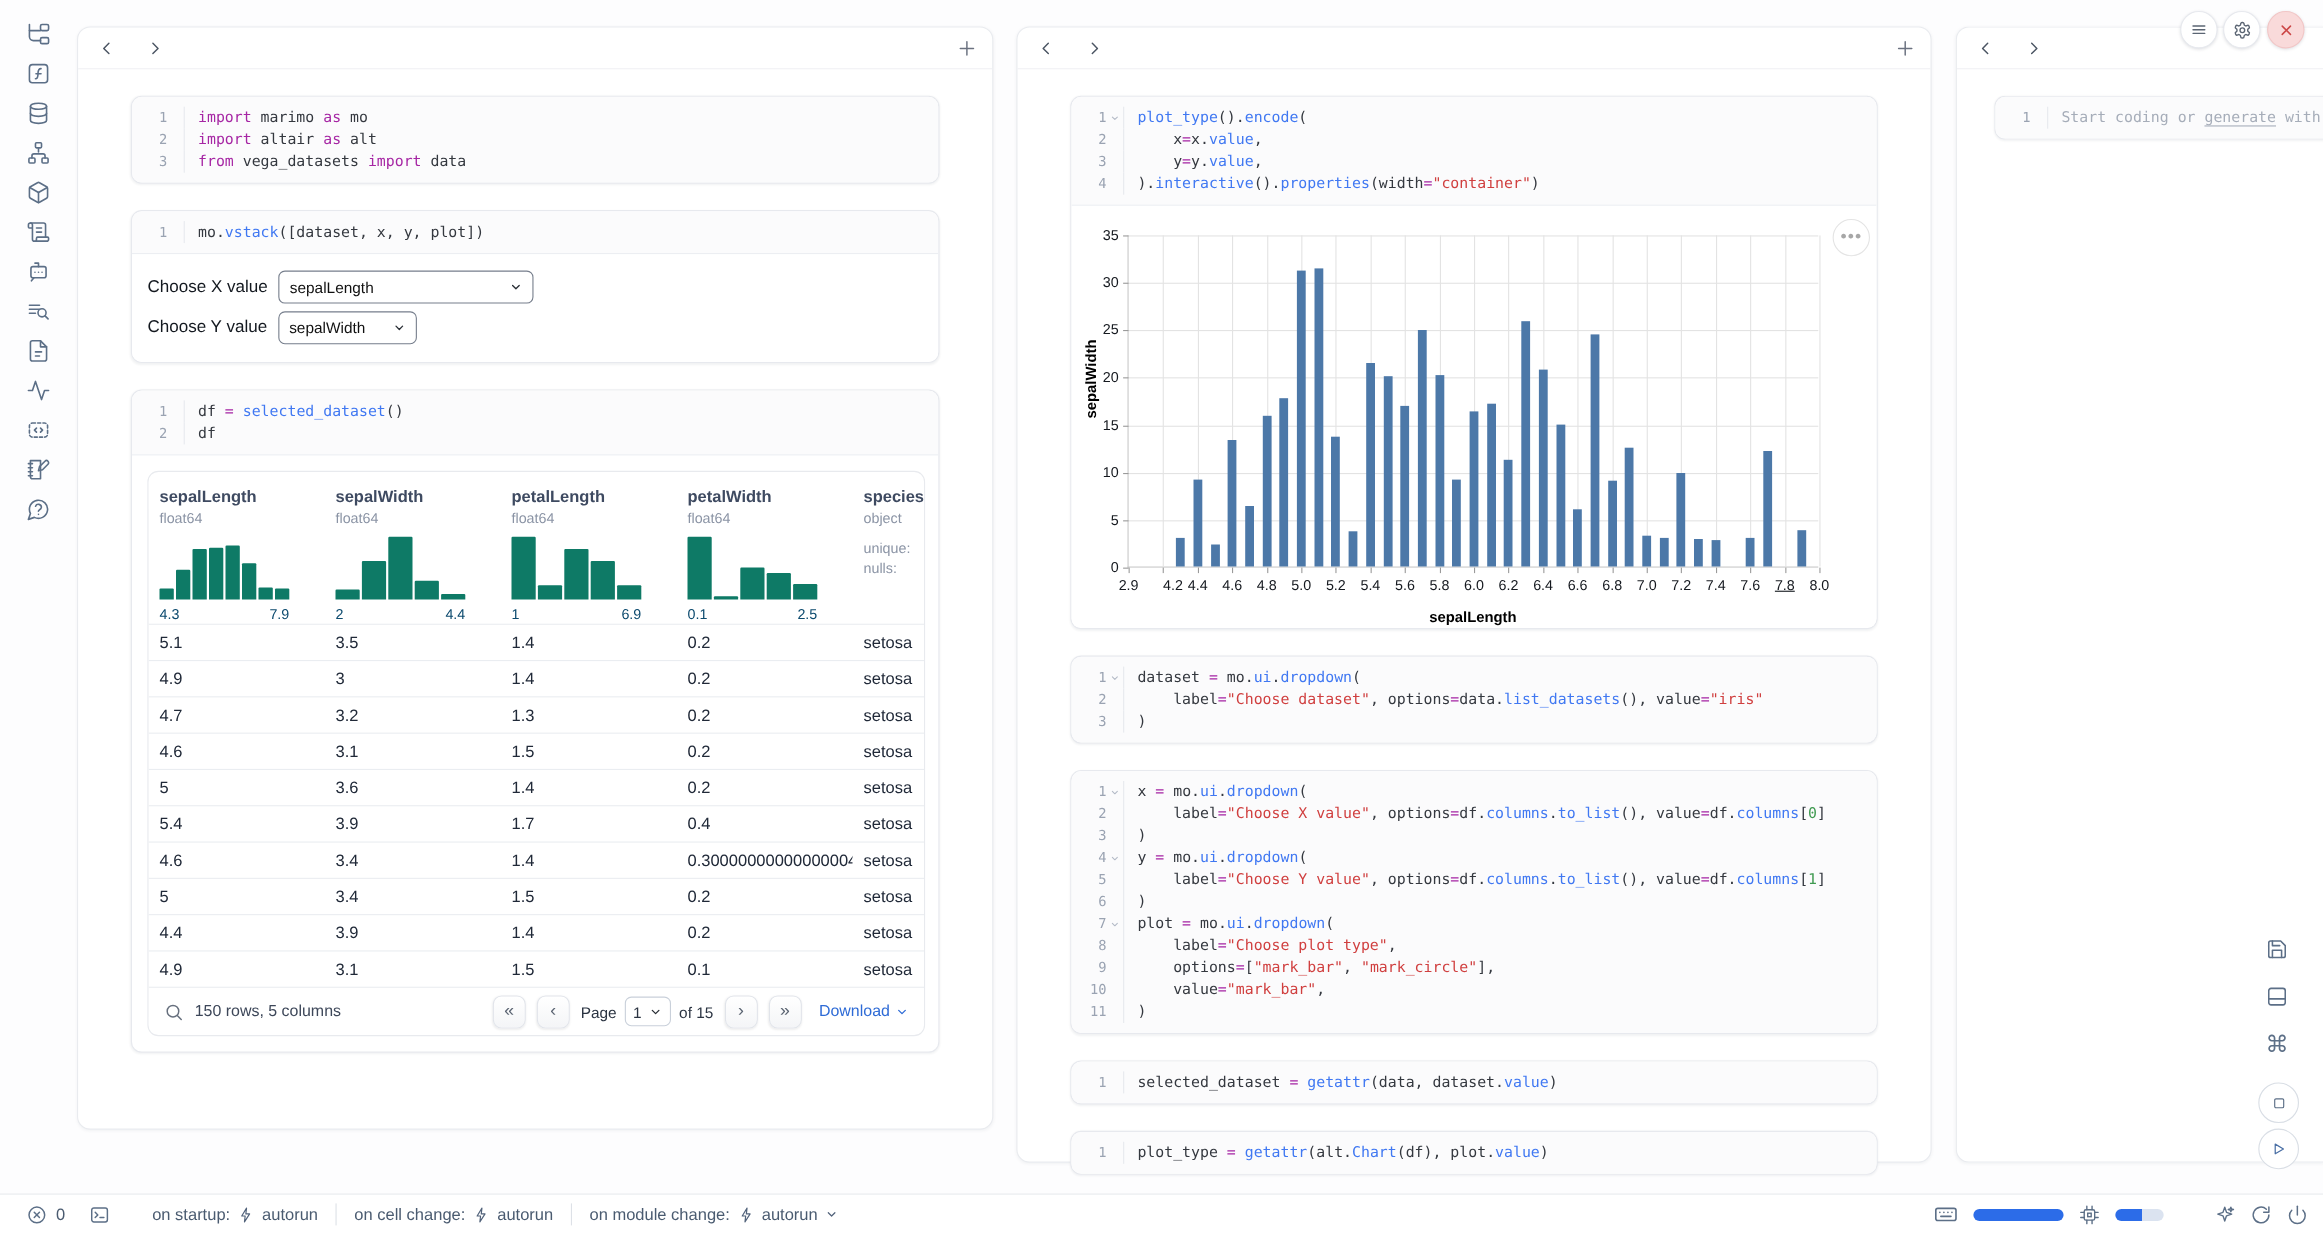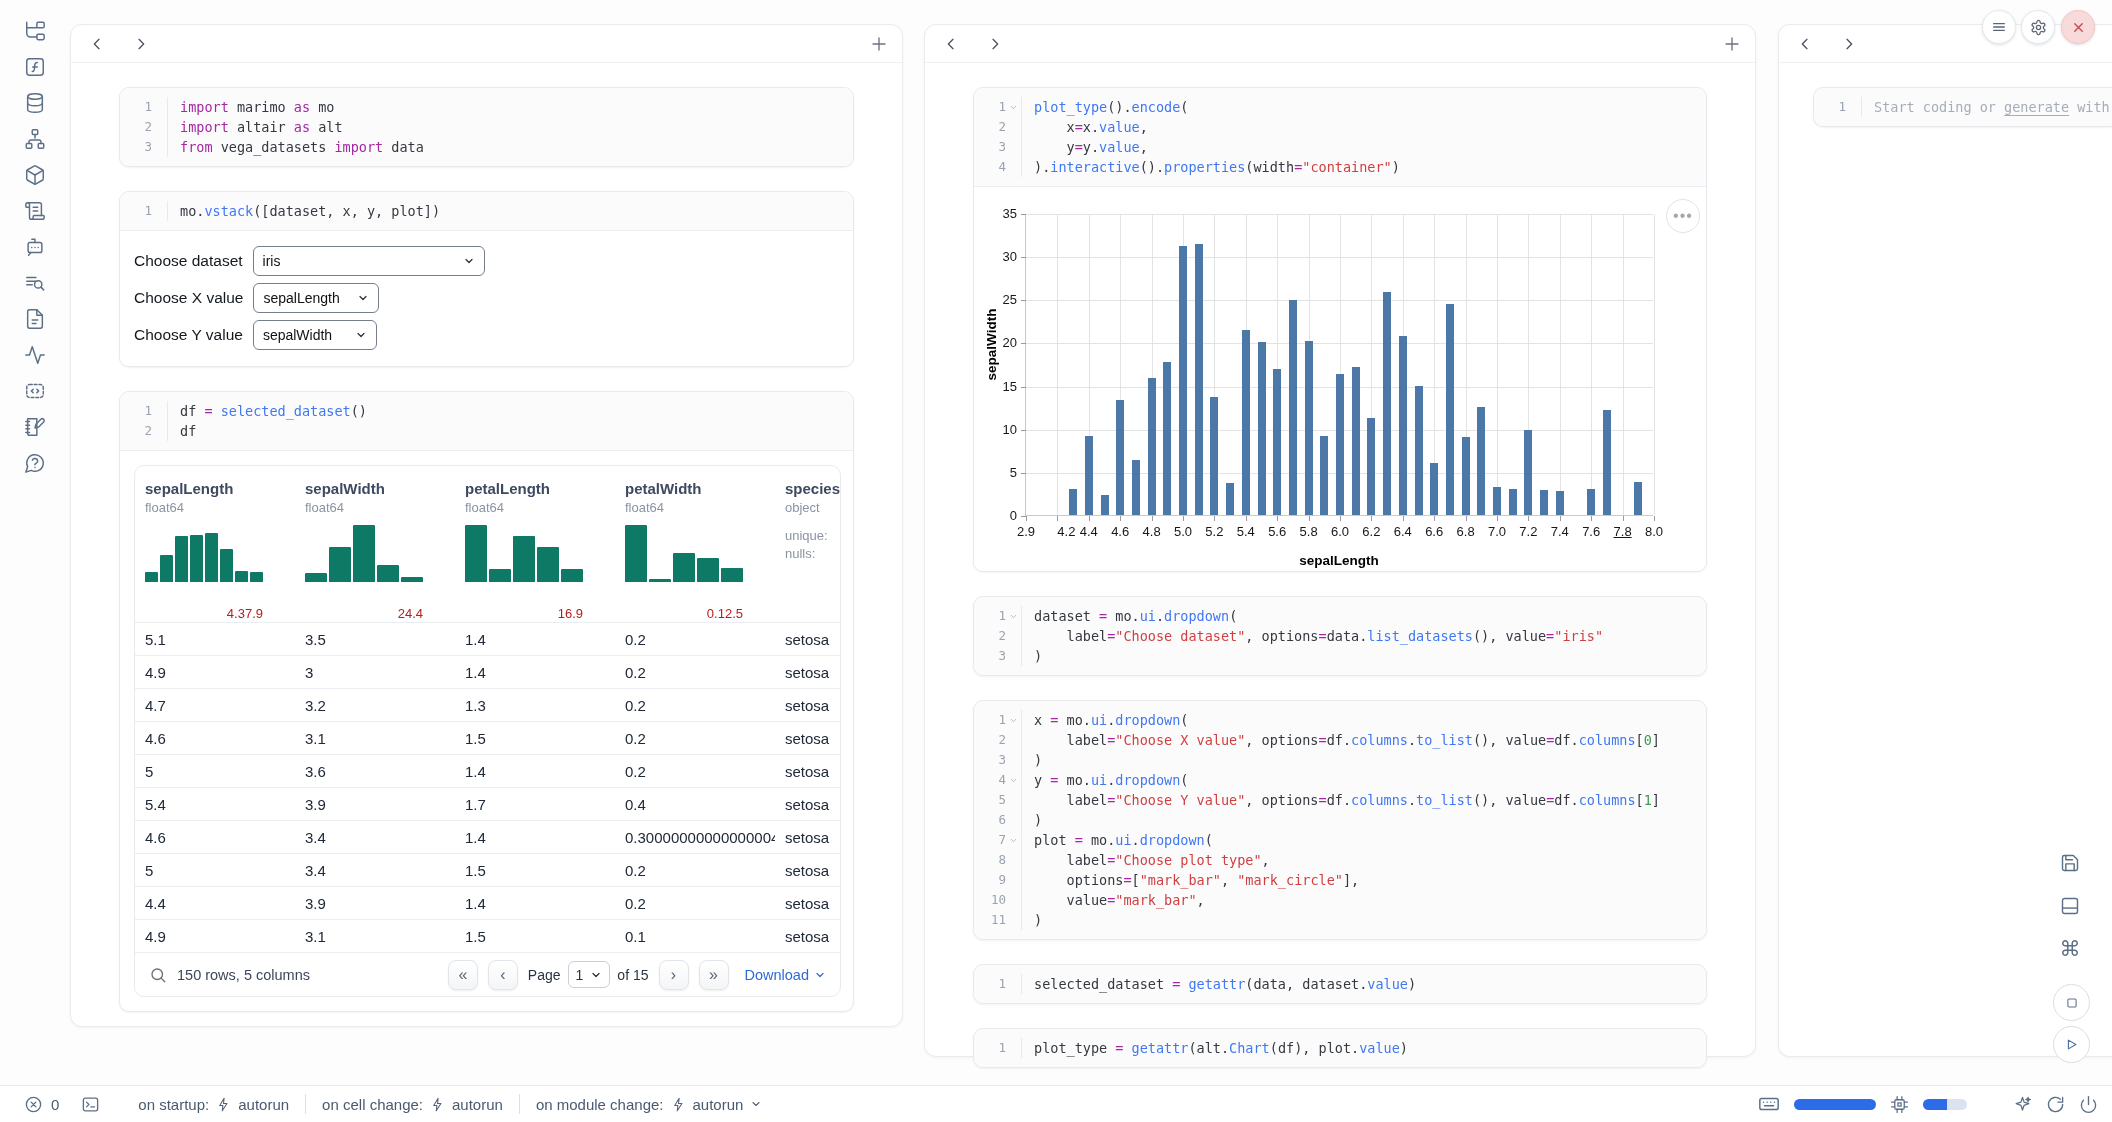--- a/index.html
+++ b/index.html
@@ -48,21 +48,21 @@
 .chev { width:12px; height:12px; color:#2a2f36; flex:none; }
 
 .dftable { margin:14px; width:707px; border:1px solid #e8eaee; border-radius:10px; overflow:hidden; padding-top:14px; background:#fff; }
 .tinner { width:820px; }
 .thead { display:flex; }
 .tcol { width:160px; flex:none; padding-left:10px; white-space:nowrap; overflow:hidden; }
 .hname { font-size:15px; font-weight:bold; color:#3e4a61; }
 .hdtype { font-size:13px; color:#8b94a5; margin-top:3px; }
 .hist { height:57px; width:118px; margin-top:10px; display:flex; align-items:flex-end; gap:2px; }
 .hist .hb { background:#0e7a66; border-radius:1px 1px 0 0; }
-.hrange { width:118px; display:flex; justify-content:flex-end; font-size:13px; color:#b91c1c; margin-top:24px; height:16px; }
+.hrange { width:118px; display:flex; justify-content:space-between; font-size:13px; color:#0c4a6e; margin-top:6px; height:16px; }
 .hmeta { font-size:13px; color:#8b94a5; margin-top:12px; line-height:18px; }
 .trows .trow { display:flex; align-items:center; height:33px; border-top:1px solid #eaedf1; font-size:15px; color:#202938; }
 .trow .tcell { width:160px; flex:none; padding-left:10px; white-space:nowrap; overflow:hidden; }
 .tfoot { border-top:1px solid #eaedf1; height:44px; display:flex; align-items:center; padding:0 14px; gap:10px; }
 .tsummary { font-size:14.5px; color:#3d4759; }
 .tfoot .spacer { margin-left:auto; }
 .pbtn { width:30px; height:30px; border:1px solid #e1e4ea; border-radius:8px;
   background:linear-gradient(#fff,#f4f5f7); box-shadow:0 1px 2px rgba(0,0,0,.07);
   display:flex; align-items:center; justify-content:center; color:#5b6472; font-size:16px; cursor:pointer; }
 .pagegrp { display:flex; align-items:center; gap:7px; font-size:14px; color:#2b3442; }
@@ -235,31 +235,20 @@
         <div class="cl"><span class="ln">2</span><span class="fold"></span><span class="ct"><span class="tk-kw">import</span><span class="tk-pl"> altair </span><span class="tk-kw">as</span><span class="tk-pl"> alt</span></span></div>
         <div class="cl"><span class="ln">3</span><span class="fold"></span><span class="ct"><span class="tk-kw">from</span><span class="tk-pl"> vega_datasets </span><span class="tk-kw">import</span><span class="tk-pl"> data</span></span></div>
       </div>
   </div>
 
   <div class="cell">
     <div class="codearea">
         <div class="cl"><span class="ln">1</span><span class="fold"></span><span class="ct"><span class="tk-pl">mo.</span><span class="tk-fn">vstack</span><span class="tk-pl">([dataset, x, y, plot])</span></span></div>
       </div>
     <div class="cellout dout">
-      <div class="drow">
-        <span class="dlabel">Choose dataset</span>
-        <div class="dselect">
-          <span>iris</span>
-          <span class="chev">
-              <svg viewBox="0 0 24 24" fill="none" stroke="currentColor" stroke-width="2.4" stroke-linecap="round" stroke-linejoin="round">
-                <path d="M6 9l6 6 6-6"></path>
-              </svg>
-            </span>
-        </div>
-      </div>
       <div class="drow">
         <span class="dlabel">Choose X value</span>
         <div class="dselect">
           <span>sepalLength</span>
           <span class="chev">
               <svg viewBox="0 0 24 24" fill="none" stroke="currentColor" stroke-width="2.4" stroke-linecap="round" stroke-linejoin="round">
                 <path d="M6 9l6 6 6-6"></path>
               </svg>
             </span>
         </div>

